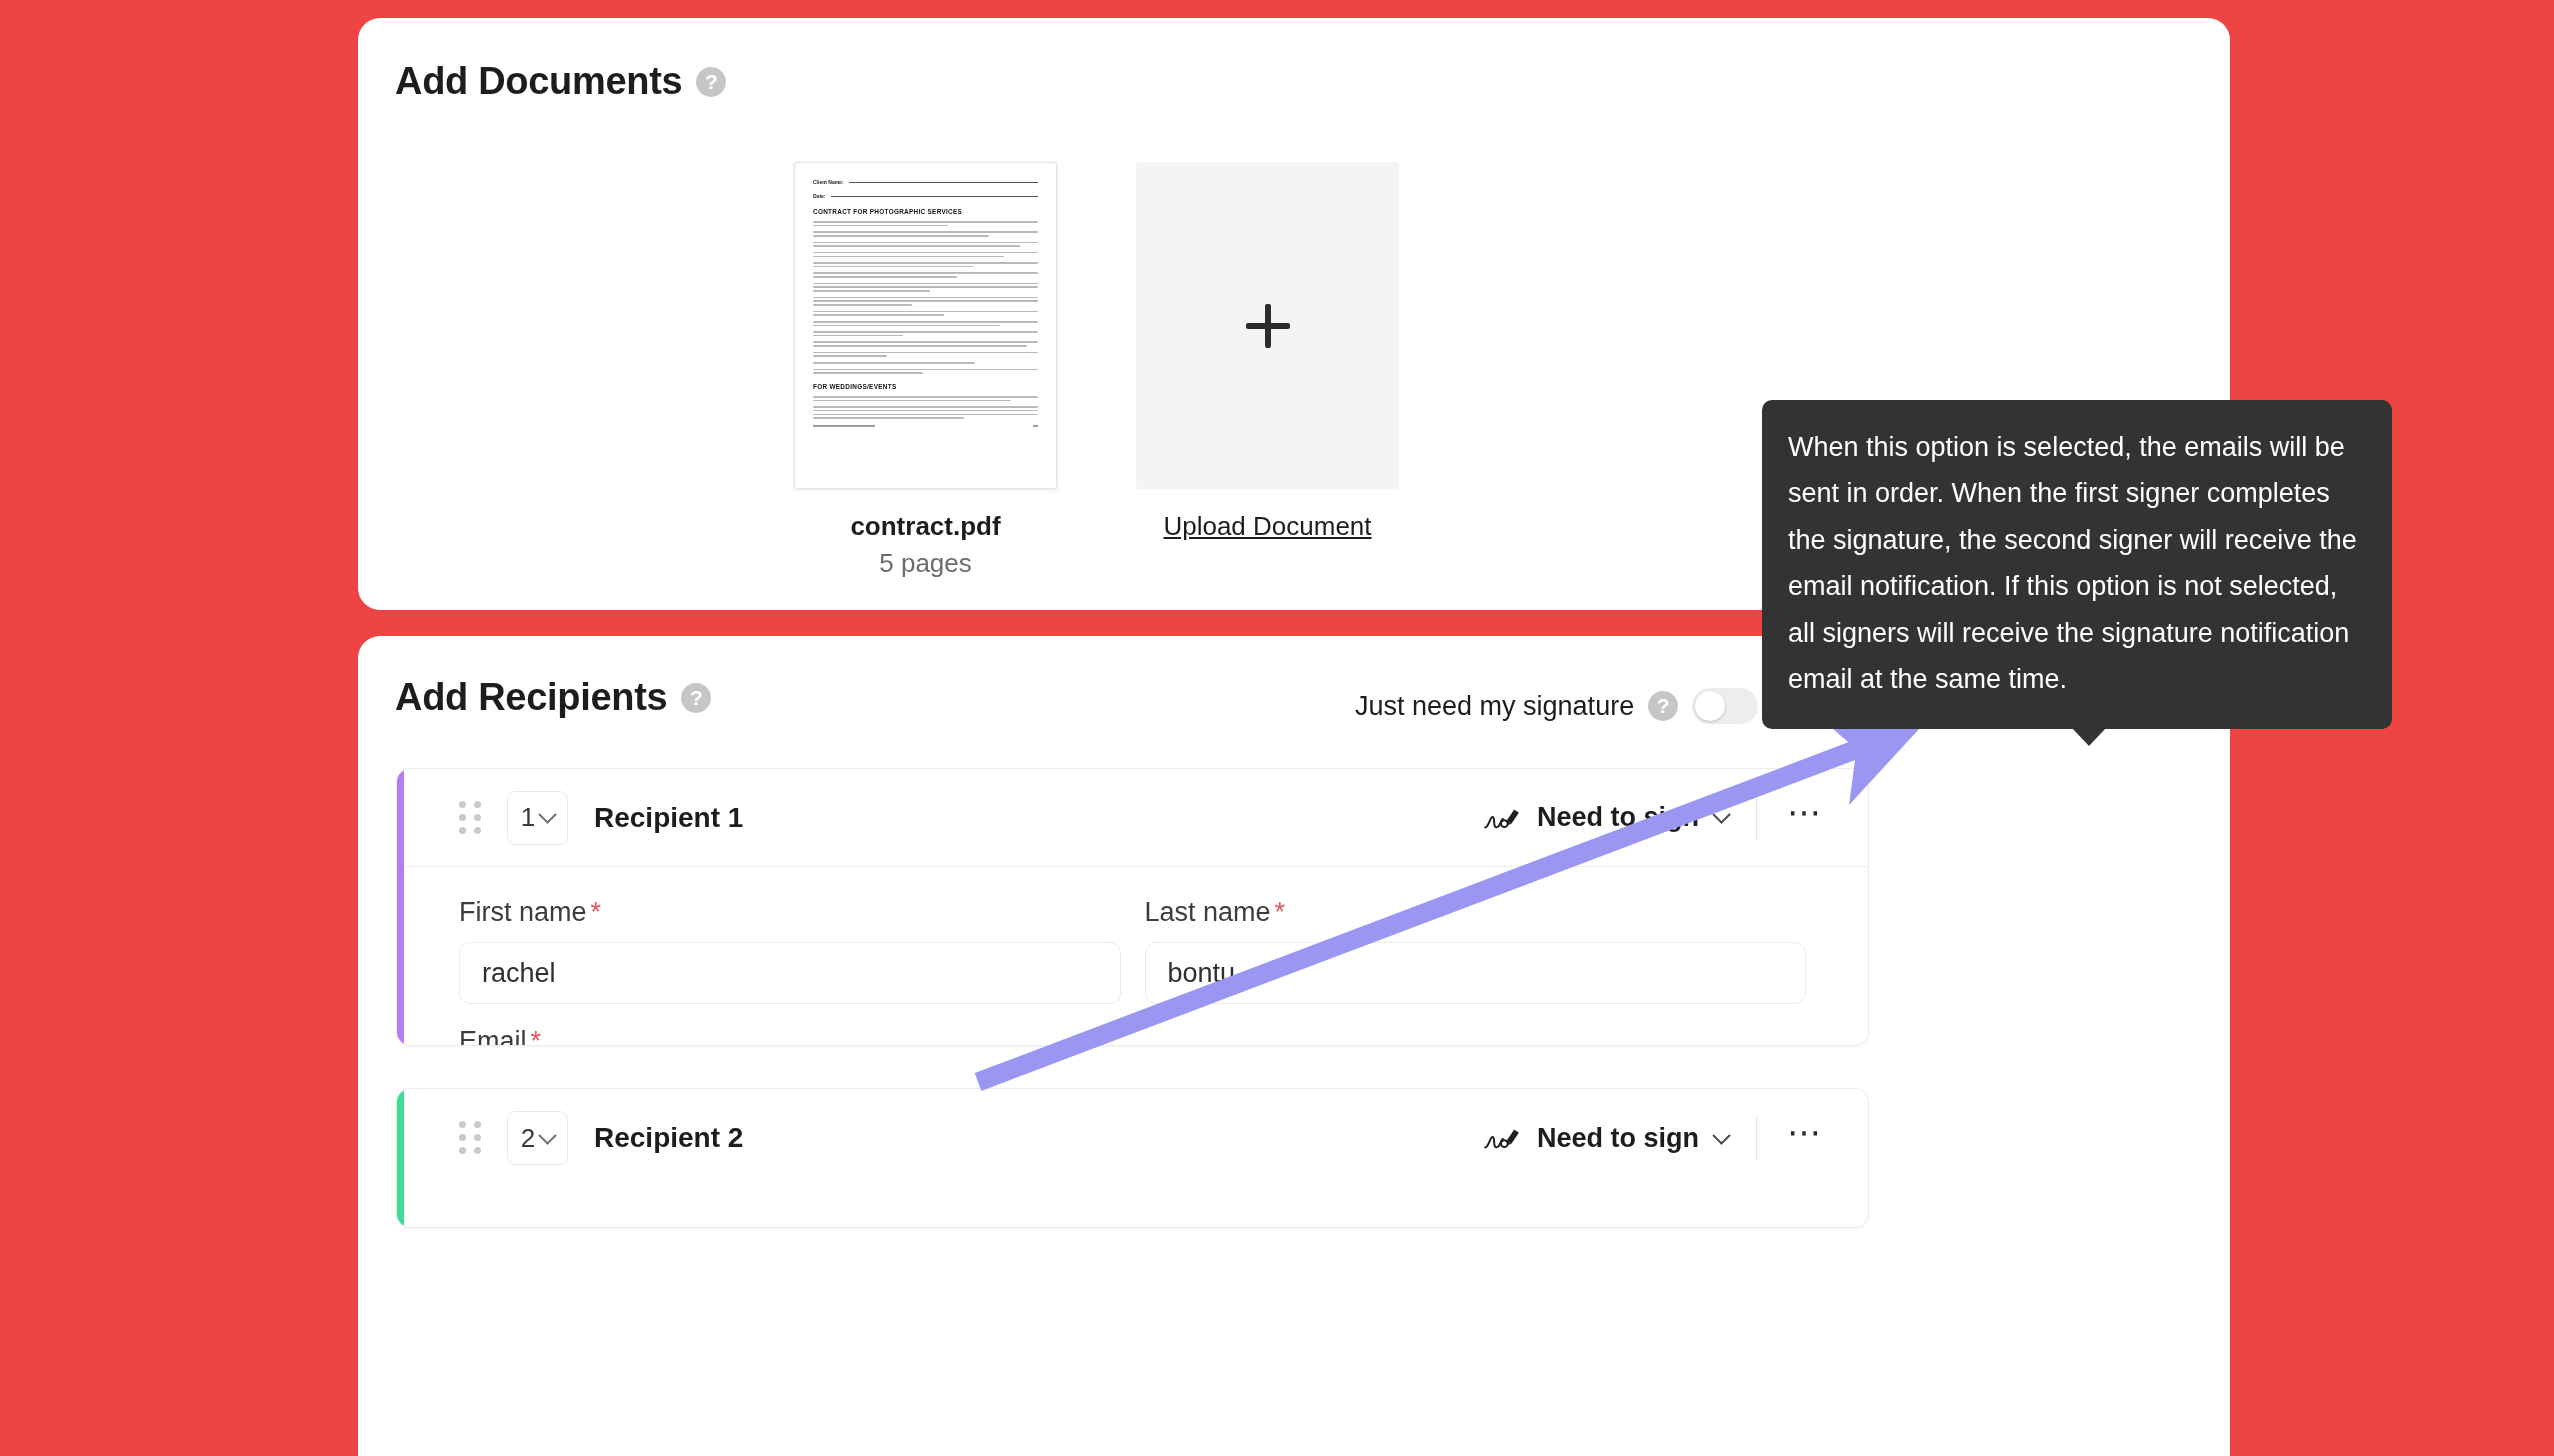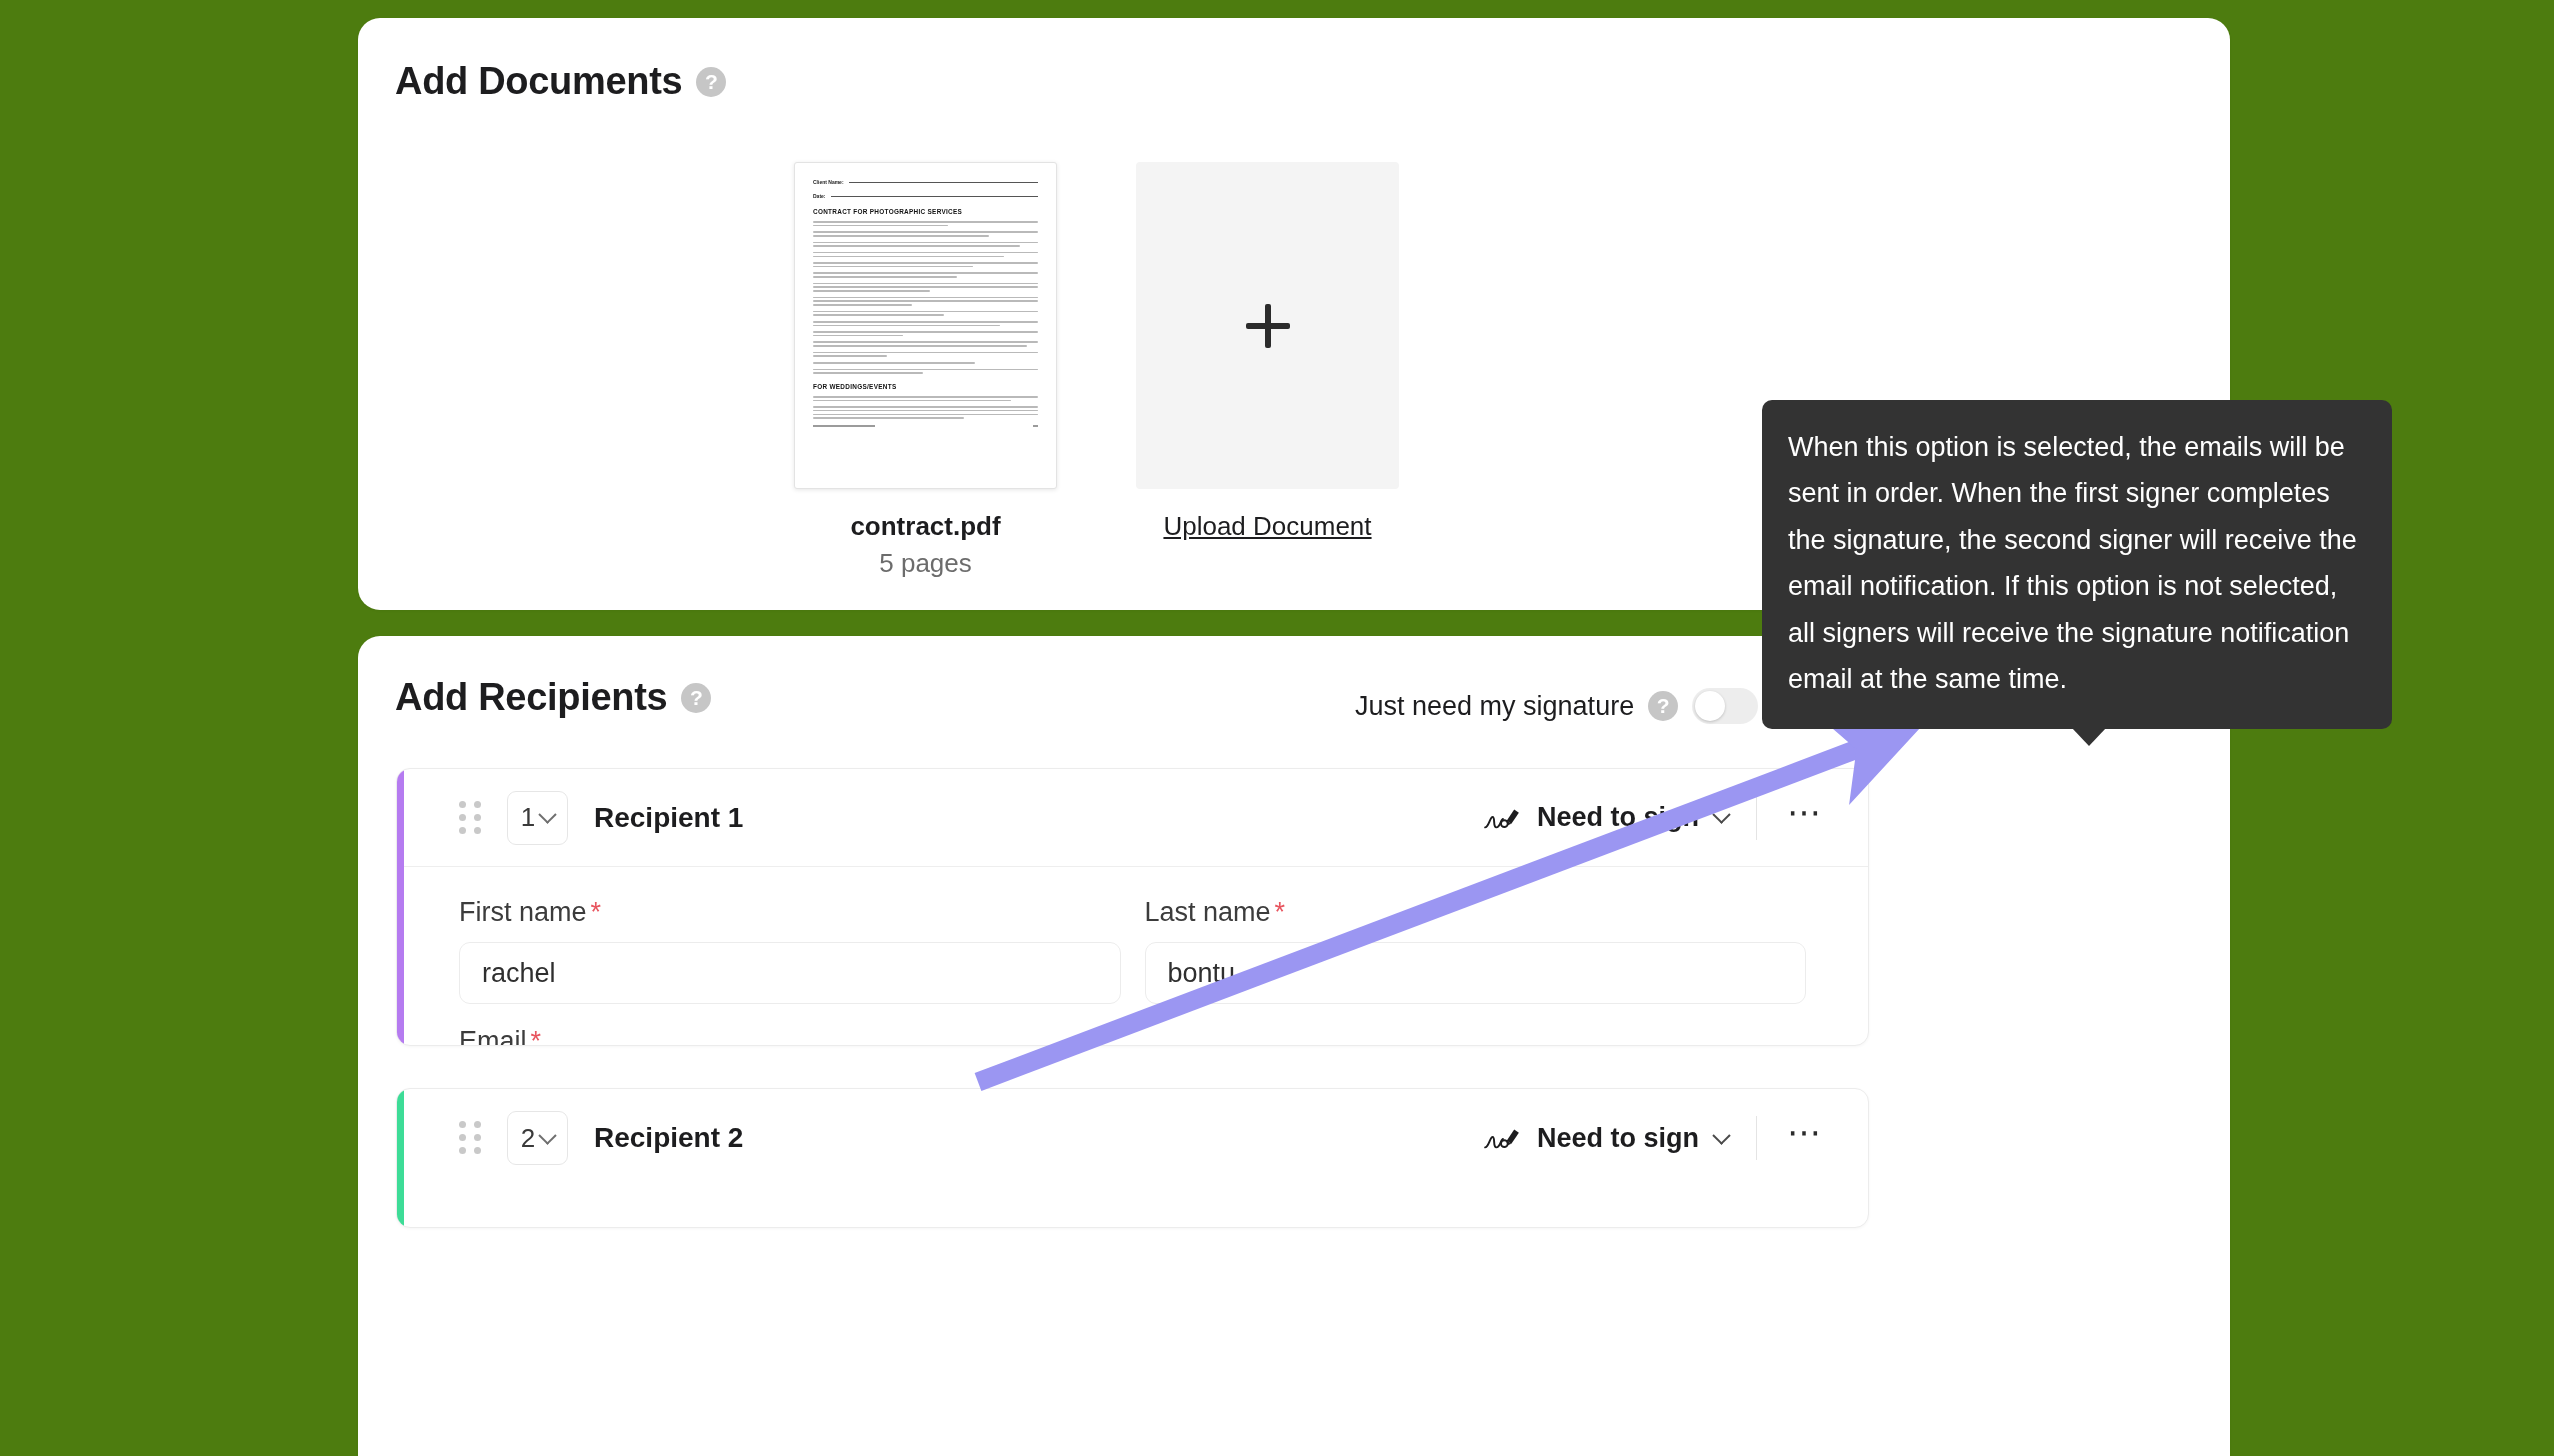--- a/index.html
+++ b/index.html
@@ -9,21 +9,21 @@
     height: 1456px;
     background: #f4f4f4;
     font-family: "Liberation Sans", sans-serif;
     overflow: hidden;
   }
 
   #stage {
     position: relative;
     width: 2554px;
     height: 1456px;
-    background: #4d7c0f;
+    background: #ef4444;
   }
 
   
   .card {
     position: absolute;
     background: #ffffff;
     border-radius: 22px;
     box-shadow: 0 1px 3px rgba(0,0,0,.05);
   }
 

